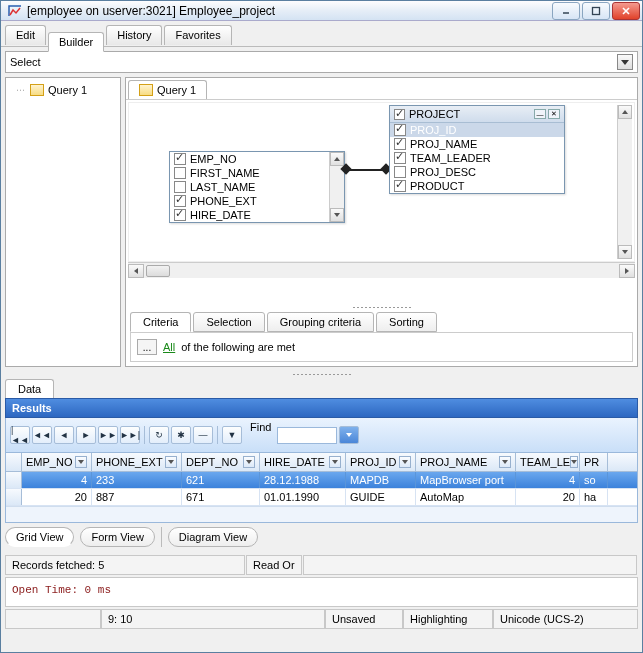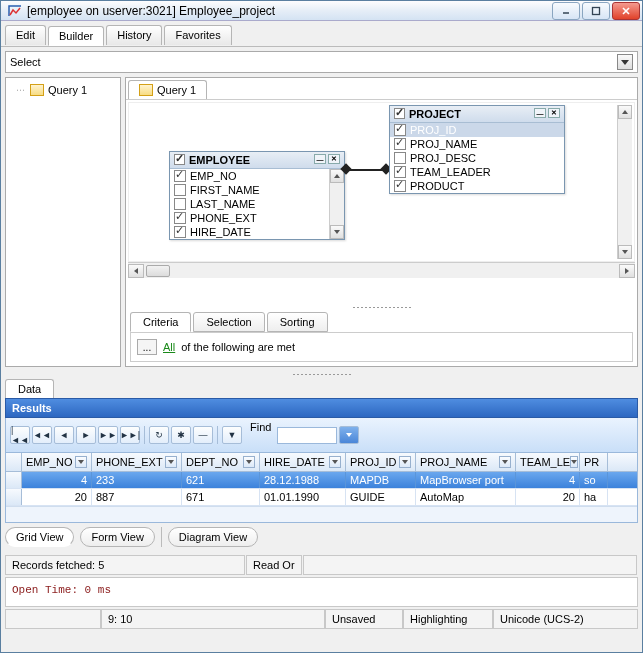--- a/index.html
+++ b/index.html
@@ -11,41 +11,41 @@
   .titlebar-icon { width: 16px; height: 16px; margin-right: 4px; display:inline-flex; align-items:center; justify-content:center; }
   .titlebar-text { flex: 1; color: #000; font-size: 12px; }
   .winbtns { display: flex; gap: 2px; }
   .winbtn { width: 28px; height: 18px; border: 1px solid #8aa6c1; border-radius: 3px; display: flex; align-items: center; justify-content: center; background: linear-gradient(to bottom, #f8fbfe, #d7e5f5); font-size:10px; color:#274; }
   .winbtn.close { background: linear-gradient(to bottom, #f49a8f, #e1422a); color:#fff; border-color:#a33; }
   .winbtn svg { width:10px; height:10px; }
   
   
   .topTabs { display:flex; padding: 4px 4px 1px 4px; background:#f0f0f0; border-bottom:1px solid #bbb; }
   .topTab { padding: 3px 10px; border:1px solid #b5b5b5; background: linear-gradient(to bottom,#fff,#e8e8e8); margin-right:2px; border-bottom:none; border-radius:3px 3px 0 0; cursor:pointer;}
-  .topTab.active { background:#fff; border-bottom:1px solid #fff; position:relative; top:1px; }
+  .topTab.active { background:#fff; border-bottom:1px solid #fff; position:relative; top:7px; }
   
   
   .selectBar { margin:4px; border:1px solid #aaa; background:#fff; display:flex; align-items:center; padding:2px 4px; height:22px; }
   .selectBar .ddbtn { margin-left:auto; width:16px; height:16px; border:1px solid #888; background:linear-gradient(to bottom,#fafafa,#ddd); display:flex; align-items:center; justify-content:center; }
   .tri-down { width:0; height:0; border-left:4px solid transparent; border-right:4px solid transparent; border-top:5px solid #333; }
   
   
   .builderBody { display:flex; margin:0 4px 4px 4px; }
   .treePane { width:116px; border:1px solid #aaa; background:#fff; height:290px; padding:4px; }
   .treeNode { display:flex; align-items:center; gap:4px; padding:2px 0 2px 6px;}
   .treeDots { color:#999; letter-spacing:1px; font-size:9px; }
   .treeIcon { width:14px; height:12px; border:1px solid #d4a017; background:linear-gradient(to bottom,#fff3cf,#f7dc84); }
   
   .designPane { flex:1; border:1px solid #aaa; background:#fff; margin-left:4px; display:flex; flex-direction:column; height:290px; }
   .designTabs { display:flex; padding:2px 2px 0 2px; border-bottom:1px solid #ccc;}
   .designTab { padding:3px 10px; border:1px solid #b5b5b5; border-bottom:none; background:#fff; border-radius:3px 3px 0 0; display:flex; align-items:center; gap:4px;}
   .canvasWrap { flex:1; position:relative; overflow:hidden; padding:2px; }
   .canvas { position:relative; width:100%; height:160px; background:#fff; border:1px solid #eee;}
   .entity { position:absolute; border:1px solid #7a96b0; background:#fff; width:176px; box-shadow:1px 1px 2px rgba(0,0,0,0.15);}
-  .entityHeader { background:linear-gradient(to bottom,#e8eef5,#cfdcec); padding:2px 4px; display:flex; gap:4px; font-weight:bold; border-bottom:1px solid #a8bdd3;}
+  .entityHeader { background:linear-gradient(to bottom,#e8eef5,#cfdcec); padding:2px 4px; display:flex; align-items:center; gap:4px; font-weight:normal; border-bottom:1px solid #a8bdd3;}
   .entityHeader .chk { width:11px; height:11px;}
   .entityHeader .ebtns { margin-left:auto; display:flex; gap:2px;}
   .entityHeader .eb { width:12px; height:10px; border:1px solid #8aa; background:#f0f4f9; font-size:7px; display:flex; align-items:center; justify-content:center;}
   .entityBody { max-height:110px; overflow:hidden; position:relative;}
   .field { display:flex; align-items:center; gap:4px; padding:1px 4px; }
   .field.sel { background:#cbd8e9; color:#fff; }
   .field.sel span { color:#fff; }
   .chk { appearance:none; width:12px; height:12px; border:1px solid #888; background:#fff; display:inline-block; position:relative;}
   .chk.checked::after { content:"✓"; position:absolute; top:-3px; left:0; font-size:11px; color:#333;}
   .vscroll { position:absolute; right:0; top:0; bottom:0; width:15px; background:#f0f0f0; border-left:1px solid #ccc; display:flex; flex-direction:column;}
@@ -173,28 +173,20 @@
         <div class="designTab">
           <span class="treeIcon"></span>
           <span>Query 1</span>
         </div>
       </div>
 
       <div class="canvasWrap">
         <div class="canvas">
 
           <div class="entity" style="left:40px; top:48px;">
-            <div class="entityHeader">
-              <span class="chk checked"></span>
-              <span>EMPLOYEE</span>
-              <div class="ebtns">
-                <div class="eb">—</div>
-                <div class="eb">✕</div>
-              </div>
-            </div>
             <div class="entityBody">
               <div class="field">
                   <span class="chk checked"></span>
                   <span>EMP_NO</span>
                 </div>
               <div class="field">
                   <span class="chk"></span>
                   <span>FIRST_NAME</span>
                 </div>
               <div class="field">
@@ -237,26 +229,26 @@
             <div class="entityBody">
               <div class="field sel">
                   <span class="chk checked"></span>
                   <span>PROJ_ID</span>
                 </div>
               <div class="field">
                   <span class="chk checked"></span>
                   <span>PROJ_NAME</span>
                 </div>
               <div class="field">
+                  <span class="chk checked"></span>
+                  <span>TEAM_LEADER</span>
+                </div>
+              <div class="field">
                   <span class="chk"></span>
                   <span>PROJ_DESC</span>
-                </div>
-              <div class="field">
-                  <span class="chk checked"></span>
-                  <span>TEAM_LEADER</span>
                 </div>
               <div class="field">
                   <span class="chk checked"></span>
                   <span>PRODUCT</span>
                 </div>
             </div>
           </div>
 
           <div class="vscroll" style="right:2px; top:2px; bottom:2px;">
             <div class="sarrow">
@@ -280,20 +272,21 @@
         </div>
       </div>
 
       <div class="hSplitter">
           <div class="dots"></div>
         </div>
 
       <div class="criteriaTabs">
         <div class="critTab active">Criteria</div>
         <div class="critTab">Selection</div>
+        <div class="critTab">Grouping criteria</div>
         <div class="critTab">Sorting</div>
       </div>
       <div class="criteriaPane">
         <div class="criteriaRow">
           <div class="critBtn">...</div>
           <span class="critAll">All</span>
           <span>of the following are met</span>
         </div>
       </div>
     </div>

